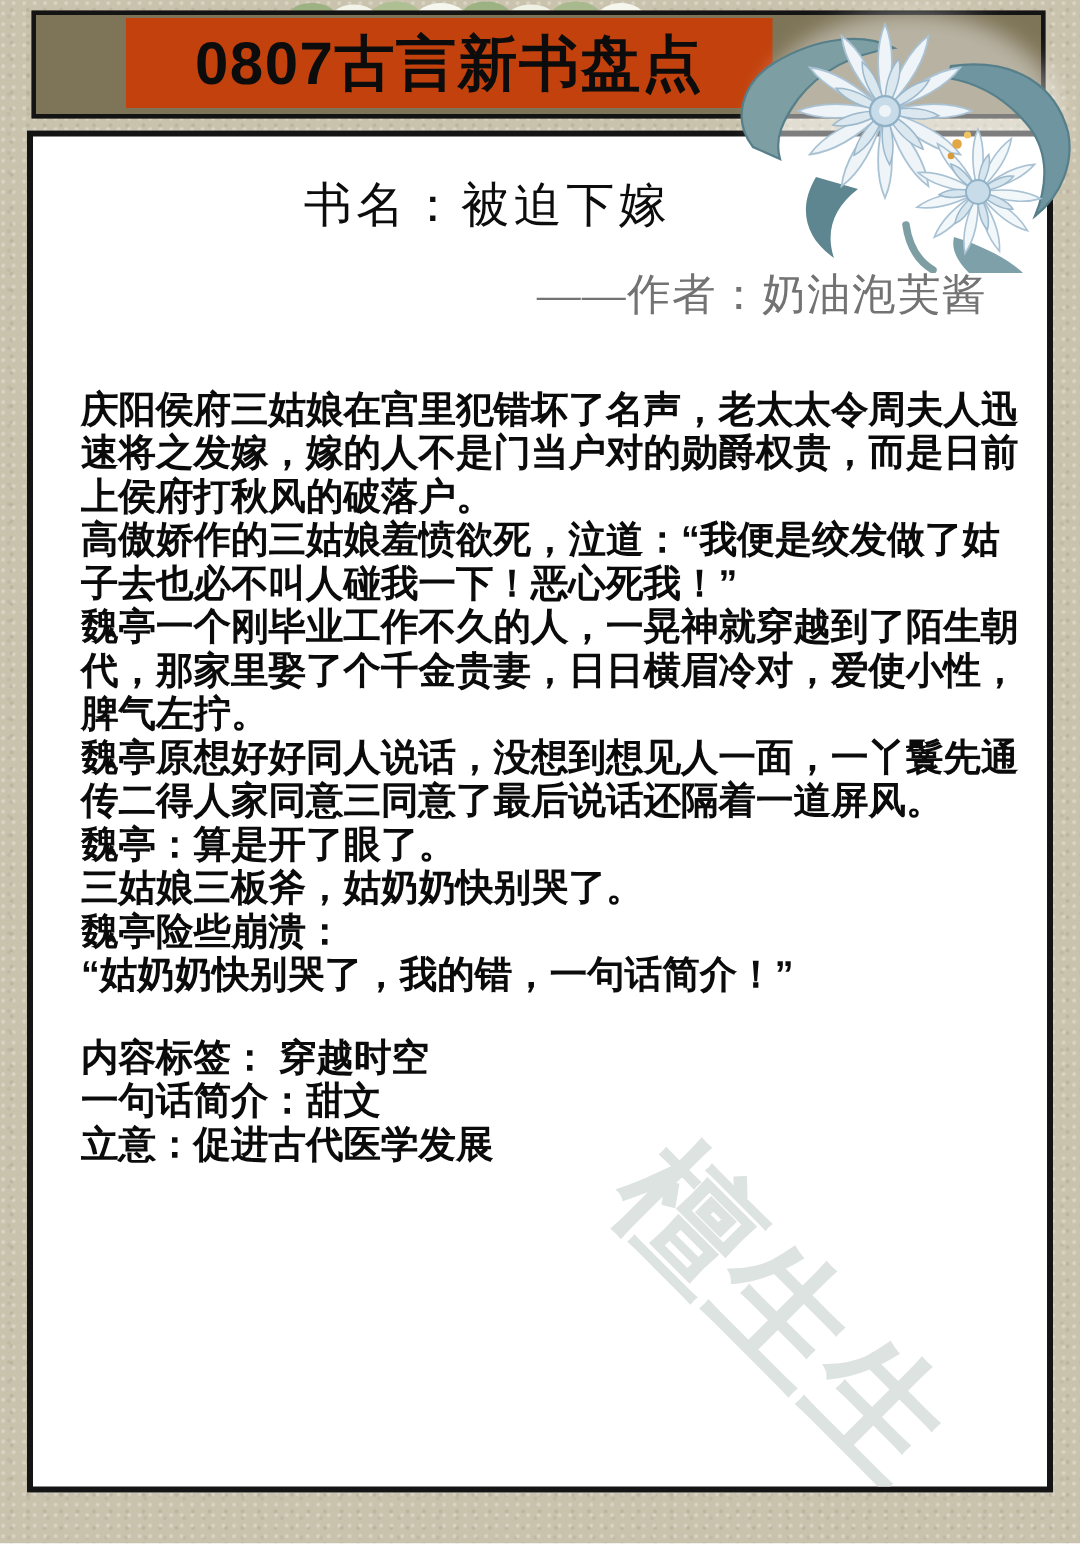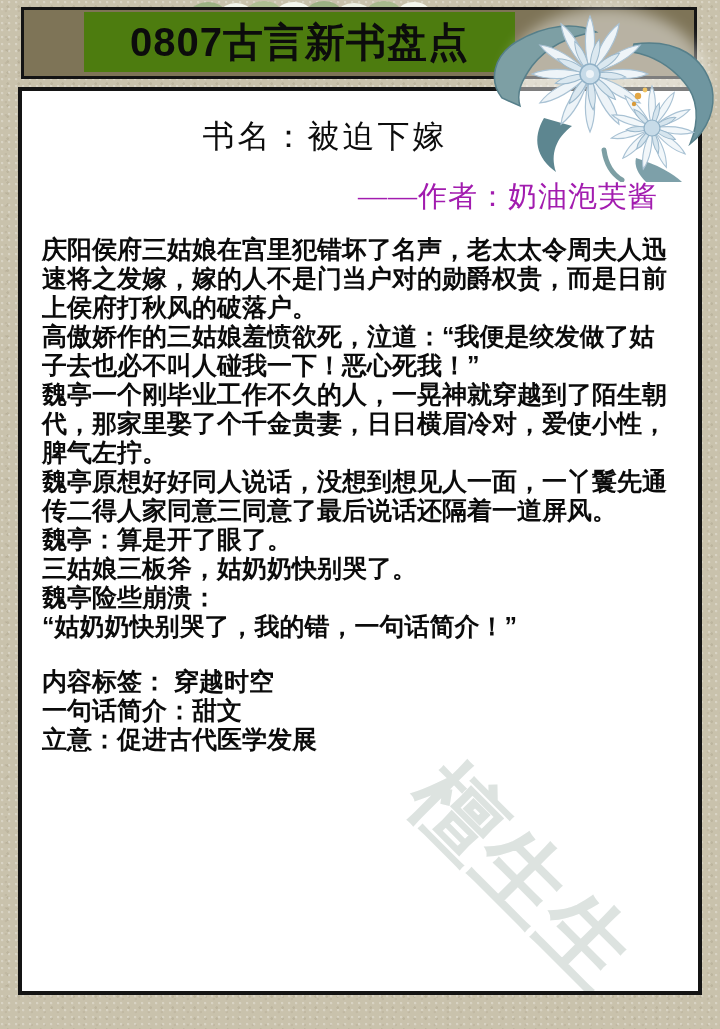--- a/index.html
+++ b/index.html
@@ -20,21 +20,21 @@
   .trim{position:absolute;left:190px;top:0;width:250px;height:10px;z-index:1;}
 
   
   .header-box{
     position:absolute;left:21px;top:7px;width:676px;height:72px;
     background:#7e7457;border:3px solid #141414;box-sizing:border-box;
     z-index:3;
   }
   .title-plate{
     position:absolute;left:60px;top:2px;width:431px;height:60px;
-    background:#4d7c0f;
+    background:#c2410c;
     display:flex;align-items:center;justify-content:center;
   }
   .title-plate span{
     font-size:40px;font-weight:bold;color:#0c0c0c;letter-spacing:1px;
     white-space:nowrap;
   }
 
   
   .content-box{
     position:absolute;left:18px;top:87px;width:684px;height:908px;
@@ -51,25 +51,25 @@
   .book-title{
     position:relative;z-index:1;
     margin:24px 70px 0 0;text-align:center;
     font-family:"Liberation Serif", serif;
     font-size:32px;color:#0d0d0d;letter-spacing:3px;white-space:nowrap;
   }
   .author-line{
     position:relative;z-index:1;
     margin:18px 0 0 0;padding-right:40px;text-align:right;
     font-family:"Liberation Serif", serif;
-    font-size:29px;color:#a21caf;letter-spacing:1px;white-space:nowrap;
+    font-size:29px;color:#737373;letter-spacing:1px;white-space:nowrap;
   }
   .body-text{
     position:relative;z-index:1;
-    margin-top:18px;padding-left:20px;
+    margin-top:42px;padding-left:32px;
   }
   .bline{
     font-size:25px;line-height:29px;min-height:29px;
     font-weight:bold;color:#0b0b0b;white-space:nowrap;
   }
   .blank-line{height:26px;}
 
   
   .flower{position:absolute;left:486px;top:0;width:232px;height:182px;z-index:6;}
 </style>

